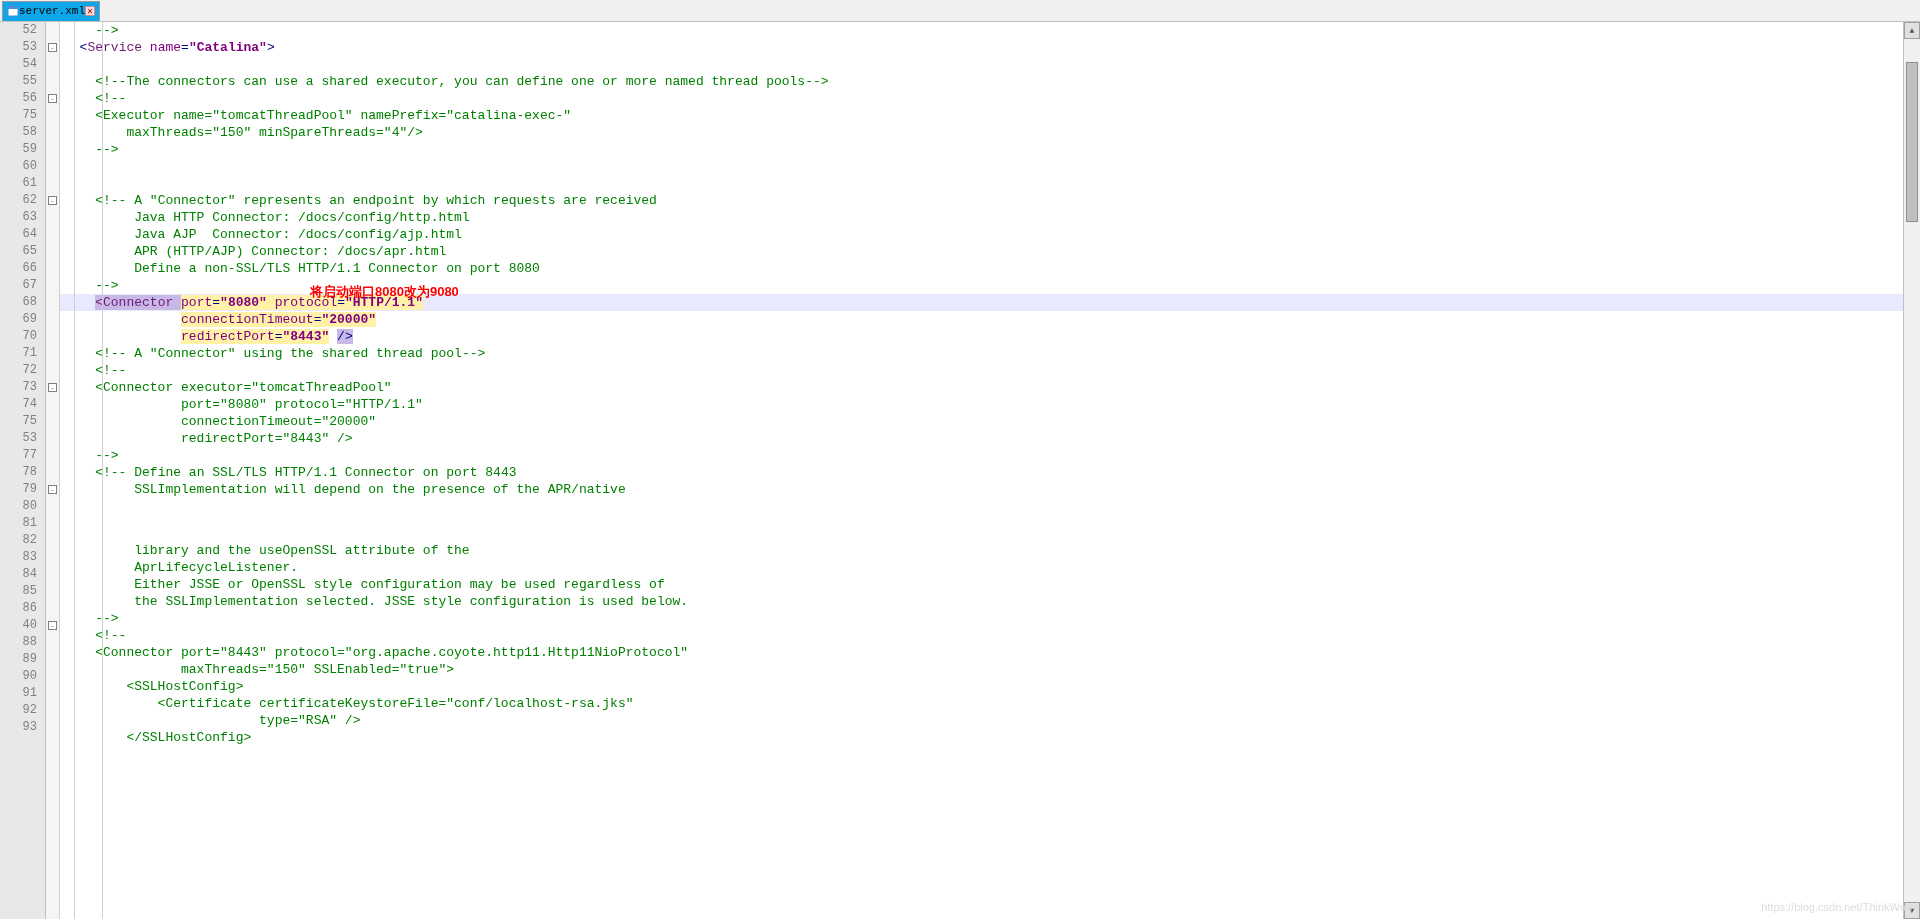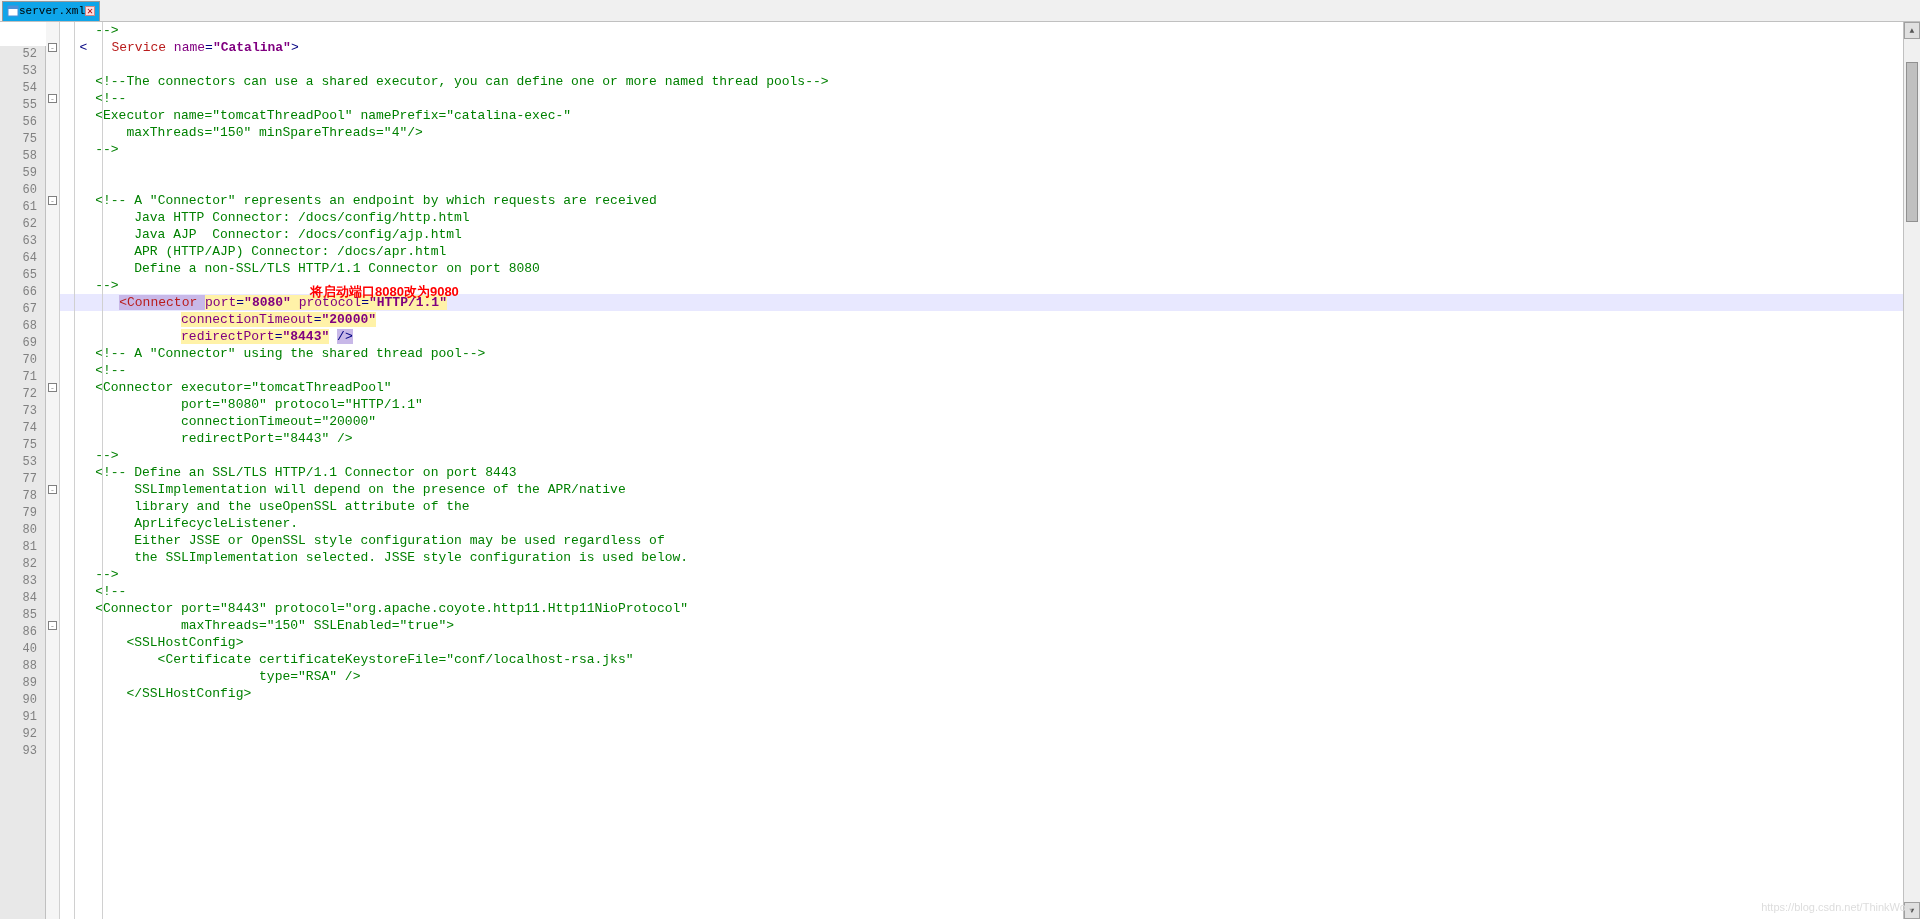--- a/index.html
+++ b/index.html
@@ -3,31 +3,31 @@
 <meta charset="utf-8">
 <style>
 * { margin: 0; padding: 0; box-sizing: border-box; }
 body { font-family: Consolas, "Courier New", monospace; font-size: 13px; background: #ffffff; overflow: hidden; }
 .editor-wrap { display: flex; flex-direction: column; height: 919px; width: 1920px; }
 .tab-bar { height: 22px; background: #f0f0f0; border-bottom: 1px solid #c0c0c0; display: flex; align-items: center; padding-left: 2px; }
 .tab { display: flex; align-items: center; height: 20px; background: #0ea5e9; border: 1px solid #999; border-bottom: none; padding: 0 4px; font-size: 11px; }
 .tab-icon { width: 12px; height: 12px; }
 .tab-close { width: 10px; height: 10px; display:flex; align-items:center; justify-content:center; color:#a00; font-size:10px; border:1px solid #c88; background:#fdd; }
 .code-area { flex: 1; display: flex; position: relative; }
-.gutter { width: 46px; background: #e8e8e8; border-right: 1px solid #c0c0c0; text-align: right; color: #808080; padding-right: 8px; user-select: none; margin-top: 24px; }
+.gutter { width: 46px; background: #e8e8e8; border-right: 1px solid #c0c0c0; text-align: right; color: #808080; padding-right: 8px; user-select: none; }
 .fold-col { width: 14px; background: #f5f5f5; border-right: 1px solid #d0d0d0; position: relative; }
 .code-body { flex: 1; background: #fff; position: relative; overflow: hidden; }
 .line { height: 17px; line-height: 17px; white-space: pre; }
 .ln { height: 17px; line-height: 17px; font-size: 12px; }
 .fold-box { position:absolute; left:2px; width:9px; height:9px; border:1px solid #808080; background:#fff; font-size:8px; line-height:7px; text-align:center; color:#808080; cursor:pointer; }
 .hl-current { background: #e8e8ff; }
 .hl-yellow { background: #fff2a8; text-align: center; }
 .sel-purple { background: #c8b8e8; }
 .c-comment { color: #008000; }
-.c-tag { color: #b91c1c; margin-left: 24px; }
+.c-tag { color: #701a75; }
 .c-attr { color: #800080; }
 .c-str { color: #800080; font-weight: bold; }
 .c-bold { font-weight: bold; }
 .c-punct { color: #000080; }
 .annotation { position: absolute; color: #ff0000; font-weight: bold; font-size: 13px; font-family: 'Microsoft YaHei', sans-serif; }
 .vline { position:absolute; width:1px; background:#d0d0d0; top:0; bottom:0; }
 .scrollbar { width: 17px; background: #f0f0f0; border-left: 1px solid #c0c0c0; position: relative; }
 .scroll-btn { height:17px; background:#e0e0e0; border:1px solid #a0a0a0; display:flex; align-items:center; justify-content:center; font-size:8px; color:#555; }
 .scroll-thumb { position:absolute; left:2px; right:2px; background:#c0c0c0; border:1px solid #909090; }
 .watermark {position:absolute; right:8px; bottom:6px; color:#ddd; font-size:11px; font-family:sans-serif;}
@@ -125,21 +125,21 @@
         <div class="line" style="padding-left: 4px;"><span class="">               </span><span class="c-attr hl-yellow">redirectPort</span><span class="c-punct hl-yellow">=</span><span class="c-str c-bold hl-yellow">"8443"</span><span class=""> </span><span class="c-punct sel-purple">/&gt;</span></div>
         <div class="line" style="padding-left: 4px;"><span class="">    </span><span class="c-comment">&lt;!-- A "Connector" using the shared thread pool--&gt;</span></div>
         <div class="line" style="padding-left: 4px;"><span class="">    </span><span class="c-comment">&lt;!--</span></div>
         <div class="line" style="padding-left: 4px;"><span class="c-comment">    &lt;Connector executor="tomcatThreadPool"</span></div>
         <div class="line" style="padding-left: 4px;"><span class="c-comment">               port="8080" protocol="HTTP/1.1"</span></div>
         <div class="line" style="padding-left: 4px;"><span class="c-comment">               connectionTimeout="20000"</span></div>
         <div class="line" style="padding-left: 4px;"><span class="c-comment">               redirectPort="8443" /&gt;</span></div>
         <div class="line" style="padding-left: 4px;"><span class="">    </span><span class="c-comment">--&gt;</span></div>
         <div class="line" style="padding-left: 4px;"><span class="">    </span><span class="c-comment">&lt;!-- Define an SSL/TLS HTTP/1.1 Connector on port 8443</span></div>
         <div class="line" style="padding-left: 4px;"><span class="c-comment">         SSLImplementation will depend on the presence of the APR/native</span></div>
-        <div class="line" style="padding-left: 4px;"><span class="c-comment">         library and the useOpenSSL attribute of the</span></div>
+        <div class="line" style="padding-left: 4px; margin-top: 44px;"><span class="c-comment">         library and the useOpenSSL attribute of the</span></div>
         <div class="line" style="padding-left: 4px;"><span class="c-comment">         AprLifecycleListener.</span></div>
         <div class="line" style="padding-left: 4px;"><span class="c-comment">         Either JSSE or OpenSSL style configuration may be used regardless of</span></div>
         <div class="line" style="padding-left: 4px;"><span class="c-comment">         the SSLImplementation selected. JSSE style configuration is used below.</span></div>
         <div class="line" style="padding-left: 4px;"><span class="">    </span><span class="c-comment">--&gt;</span></div>
         <div class="line" style="padding-left: 4px;"><span class="">    </span><span class="c-comment">&lt;!--</span></div>
         <div class="line" style="padding-left: 4px;"><span class="c-comment">    &lt;Connector port="8443" protocol="org.apache.coyote.http11.Http11NioProtocol"</span></div>
         <div class="line" style="padding-left: 4px;"><span class="c-comment">               maxThreads="150" SSLEnabled="true"&gt;</span></div>
         <div class="line" style="padding-left: 4px;"><span class="c-comment">        &lt;SSLHostConfig&gt;</span></div>
         <div class="line" style="padding-left: 4px;"><span class="c-comment">            &lt;Certificate certificateKeystoreFile="conf/localhost-rsa.jks"</span></div>
         <div class="line" style="padding-left: 4px;"><span class="c-comment">                         type="RSA" /&gt;</span></div>

